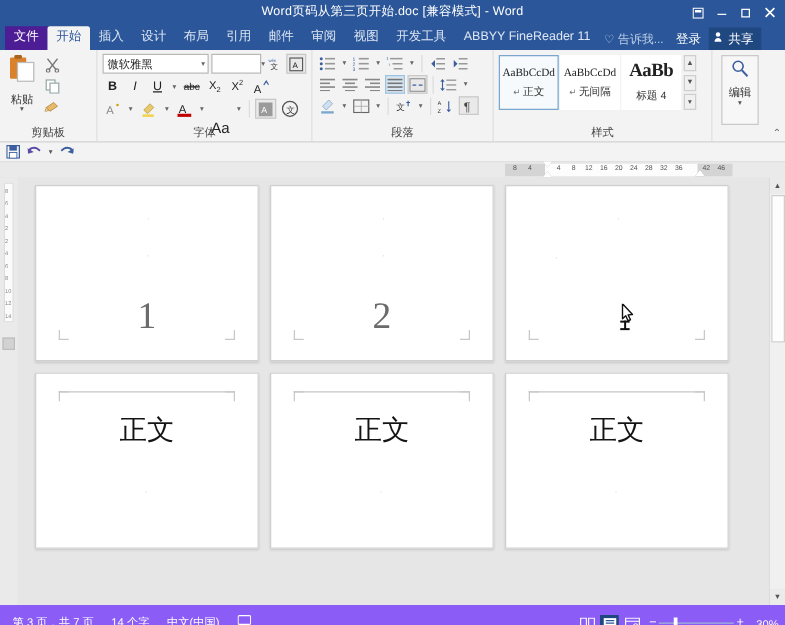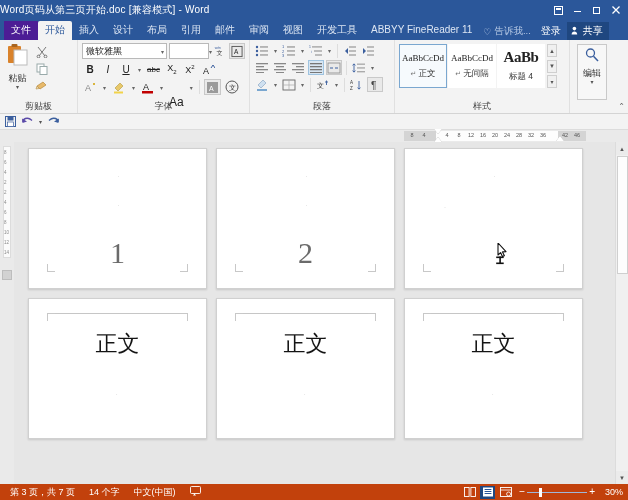--- a/index.html
+++ b/index.html
@@ -10,21 +10,21 @@
     background: #e6e6e6;
   }
   #app { width: 628px; height: 500px; position: relative; display: flex; flex-direction: column; }
 
   
   .titlebar {
     height: 20px; background: #2b579a; color: #fff;
     display: flex; align-items: center; position: relative; flex: none;
   }
   .titlebar .title {
-    position: absolute; left: 0; right: 0; text-align: left;
+    position: absolute; left: 0; right: 0; text-align: center;
     font-size: 10px; line-height: 20px; letter-spacing: .2px;
   }
   .wincontrols { margin-left: auto; display: flex; align-items: center; z-index: 2; padding-right: 3px; }
   .wc { width: 19px; height: 18px; display: flex; align-items: center; justify-content: center;
         font-size: 9px; color: #fff; }
   .wc svg { display: block; }
 
   
   .tabbar {
     height: 20px; background: #2b579a; display: flex; align-items: flex-end; flex: none;
@@ -176,22 +176,22 @@
 
   
   .vscroll { width: 13px; background: #f0f0f0; border-left: 1px solid #dcdcdc; flex: none;
              display: flex; flex-direction: column; align-items: center; position: relative; }
   .sbtn { width: 13px; height: 13px; display: flex; align-items: center; justify-content: center;
           font-size: 6px; color: #555; background: #ebebeb; }
   .sthumb { position: absolute; top: 14px; left: 1px; width: 11px; height: 118px;
             background: #fdfdfd; border: 1px solid #cfcfcf; }
 
   
-  .status { height: 16px; background: #c2410c; color: #fff; display: flex; align-items: center;
-            font-size: 9px; flex: none; padding: 0 3px; }
+  .status { height: 16px; background: #8b5cf6; color: #fff; display: flex; align-items: flex-start;
+            font-size: 9px; flex: none; padding: 8px 3px; }
   .status .si { padding: 0 7px; white-space: nowrap; }
   .status .right { margin-left: auto; display: flex; align-items: center; gap: 3px; }
   .vbtn { width: 15px; height: 13px; display: flex; align-items: center; justify-content: center; }
   .vbtn.on { background: #1f4780; }
   .zslider { display: flex; align-items: center; gap: 2px; padding: 0 3px; }
   .ztrack { width: 60px; height: 1px; background: #9fb6d8; position: relative; }
   .zthumb { position: absolute; left: 12px; top: -4px; width: 3px; height: 9px; background: #fff; }
   .zpm { font-size: 10px; line-height: 10px; }
   .zval { font-size: 9px; width: 24px; text-align: right; padding-right: 2px; }
 </style>

